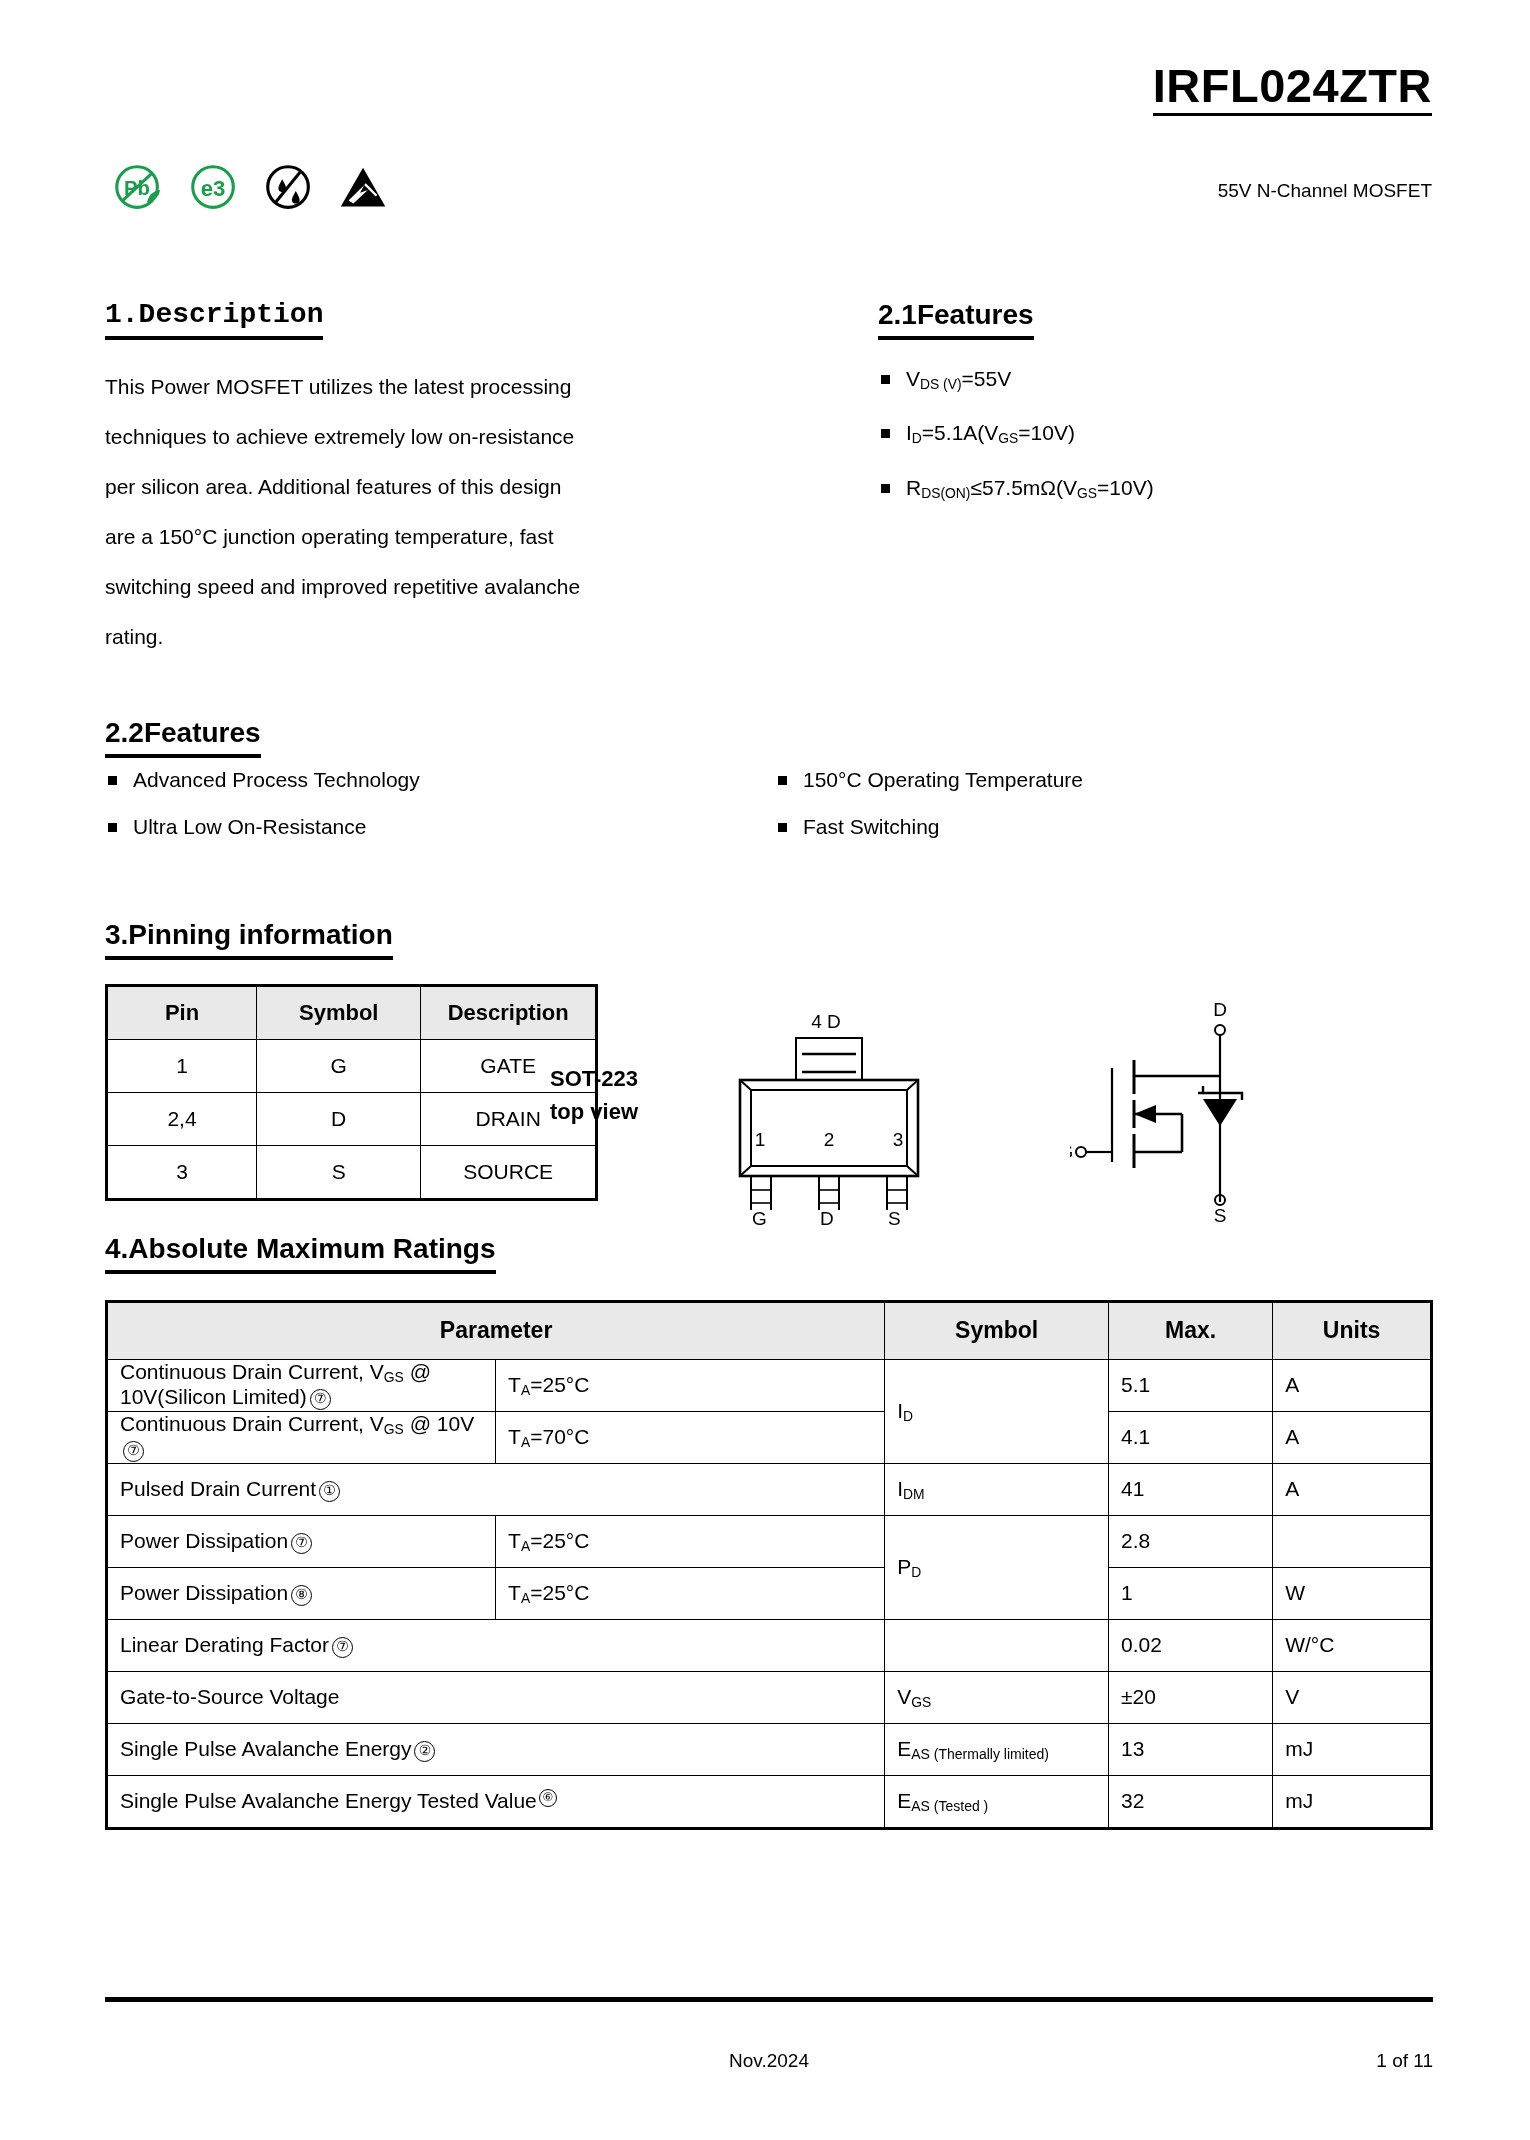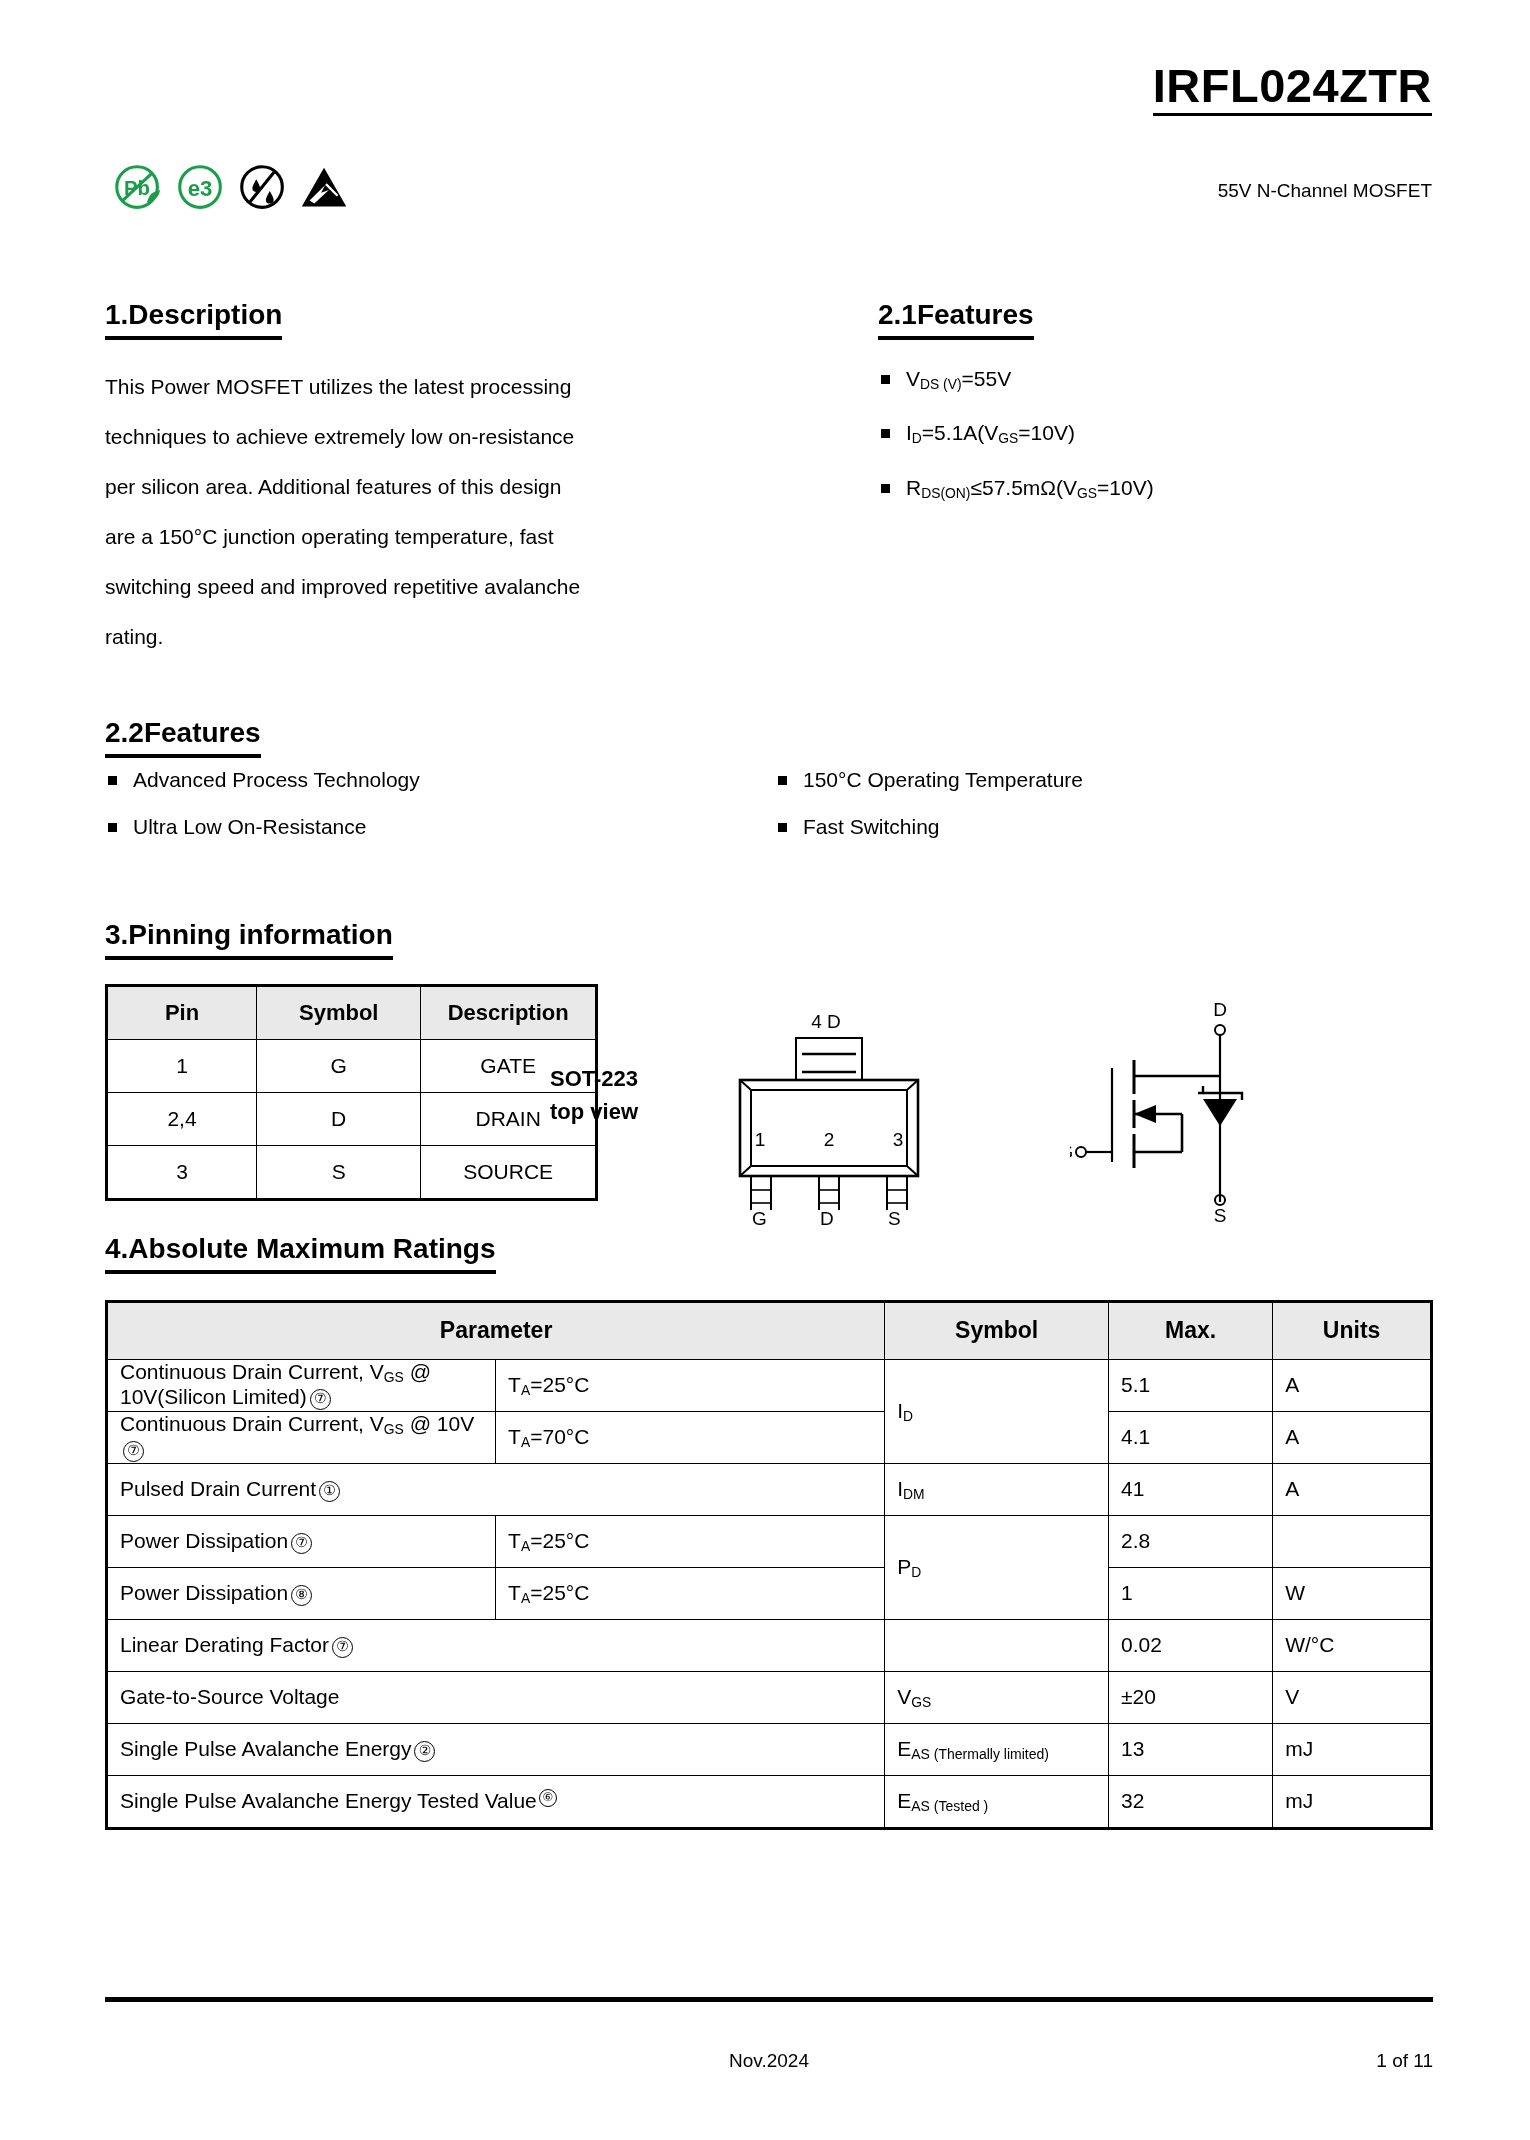--- a/index.html
+++ b/index.html
@@ -53,21 +53,21 @@
     font-size: 19px;
     white-space: nowrap;
   }
 
   
   .logos {
     position: absolute;
     left: 110px;
     top: 160px;
     display: flex;
-    gap: 4px;
+    gap: 17px;
   }
   .logo-svg { display: block; }
 
   
   .sec-h {
     font-size: 28px;
     font-weight: bold;
     line-height: 1.1;
     display: inline-block;
   }
@@ -313,21 +313,21 @@
     </div>
 
     <div class="title-wrap">
       <div class="doc-title">IRFL024ZTR</div>
       <div class="title-rule"></div>
     </div>
     <div class="doc-subtitle">55V N-Channel MOSFET</div>
   </div>
 
   <div class="col-left">
-    <div style="display:inline-block;">
+    <div style="display:inline-block;font-family:Liberation Mono, monospace;">
       <div class="sec-h">1.Description</div>
       <div class="sec-rule"></div>
     </div>
     <div class="desc-p">
       <div>This Power MOSFET utilizes the latest processing</div>
       <div>techniques to achieve extremely low on-resistance</div>
       <div>per silicon area. Additional features of this design</div>
       <div>are a 150°C junction operating temperature, fast</div>
       <div>switching speed and improved repetitive avalanche</div>
       <div>rating.</div>

